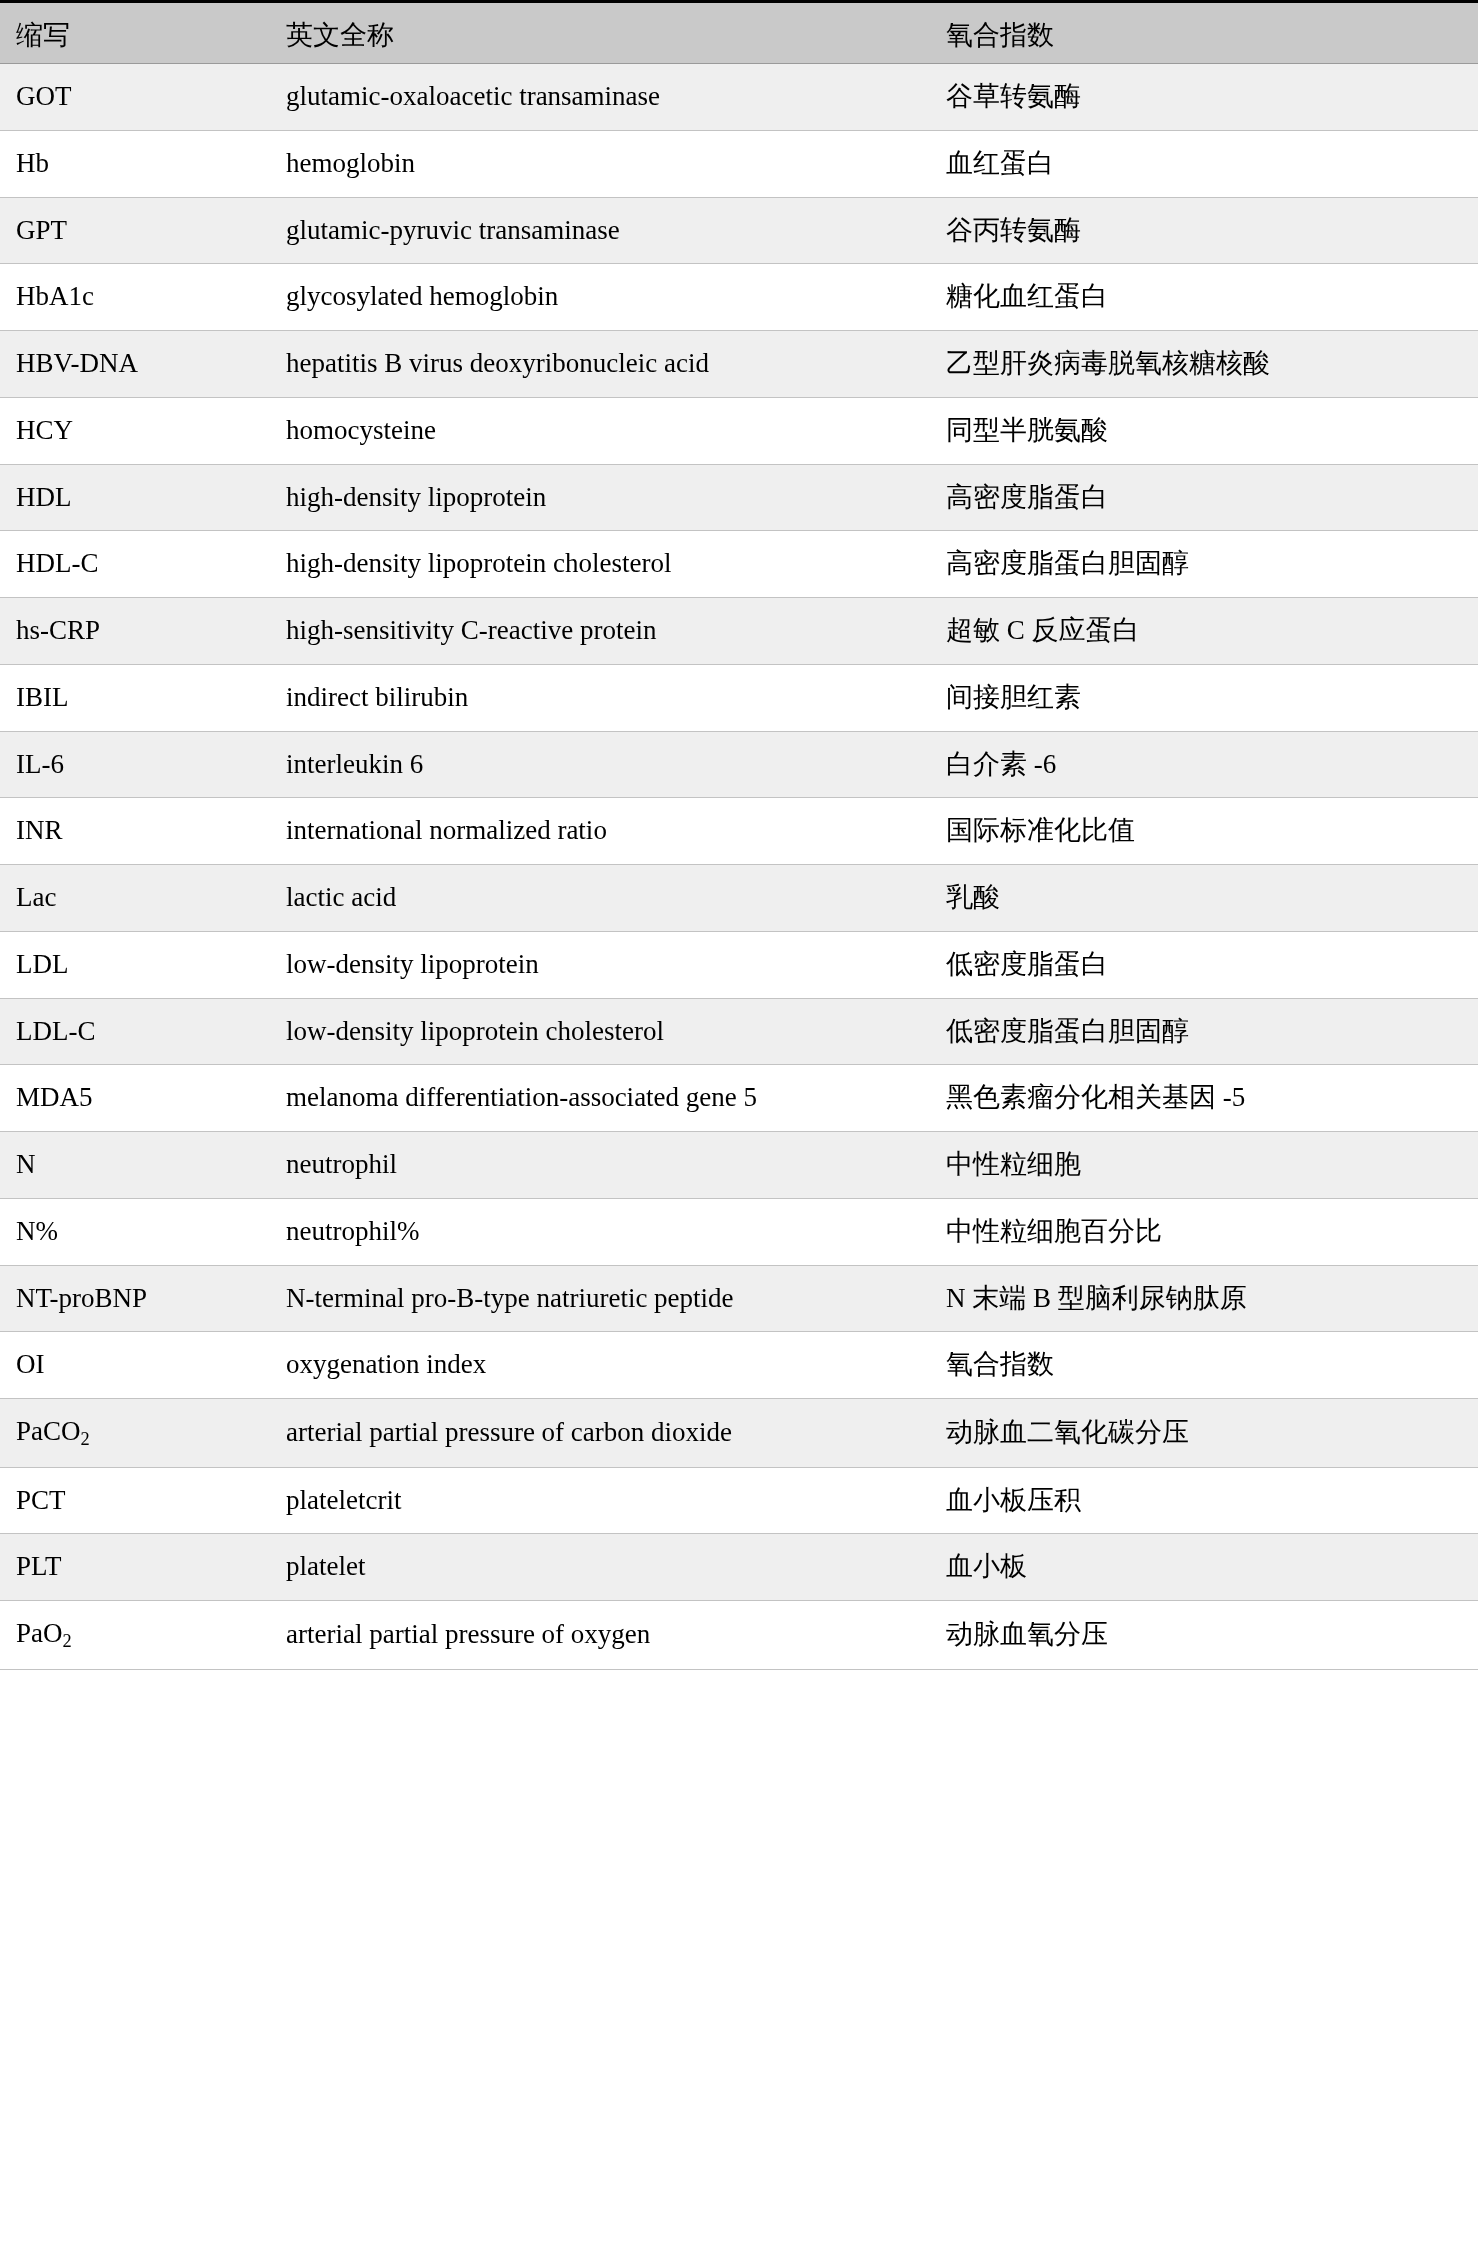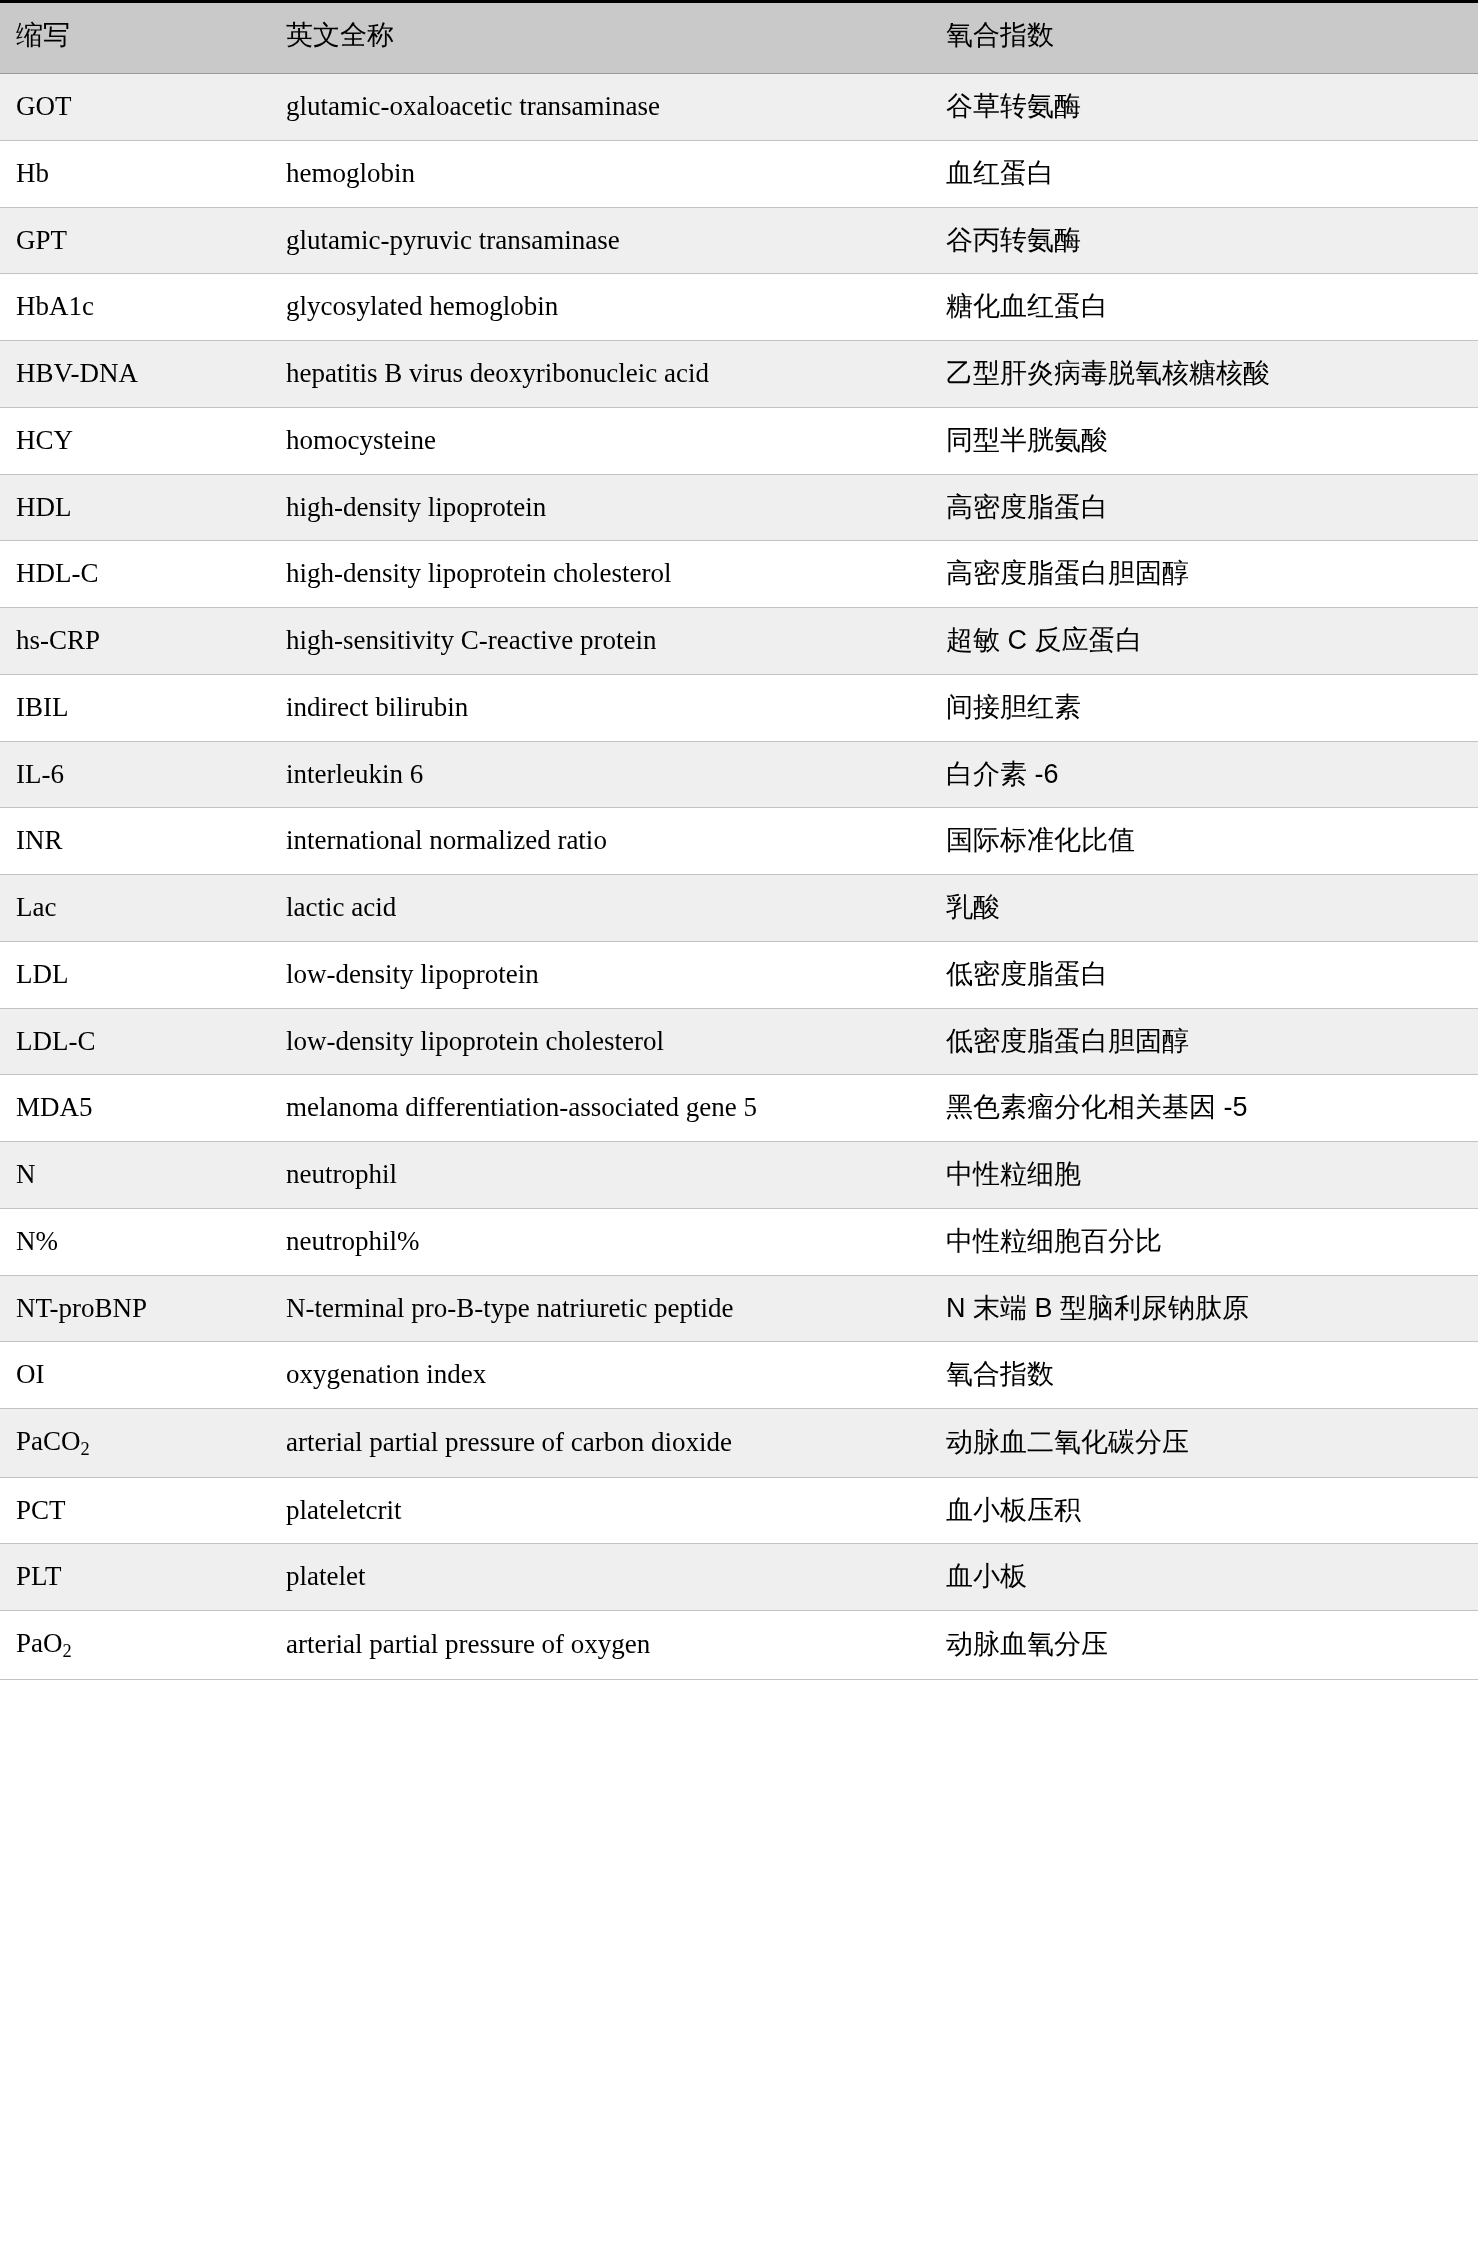--- a/index.html
+++ b/index.html
@@ -19,21 +19,21 @@
   }
   #abbrev-table col.c-abbr  { width: 270px; }
   #abbrev-table col.c-en    { width: 660px; }
   #abbrev-table col.c-zh    { width: 548px; }
 
   #abbrev-table thead th {
     background: #c9c9c9;
     font-weight: normal;
     text-align: left;
     font-size: 27px;
-    padding: 14px 0 20px 16px;
+    padding: 14px 0 10px 16px;
     border-top: 3px solid #000000;
     border-bottom: 1px solid #9a9a9a;
     vertical-align: middle;
     height: 36px;
     line-height: 1.2;
   }
   #abbrev-table tbody td {
     font-size: 27px;
     padding: 16px 10px 16px 16px;
     vertical-align: middle;
@@ -45,21 +45,21 @@
   #abbrev-table tbody tr:nth-child(odd) td {
     background: #efefef;
   }
   #abbrev-table tbody tr:nth-child(even) td {
     background: #ffffff;
   }
   #abbrev-table tbody tr:last-child td {
     border-bottom: none;
   }
   .cell-zh {
-    font-family: Liberation Sans, sans-serif;
+    font-family: Liberation Serif, serif;
     margin-top: 32px;
   }
   sub {
     font-size: 0.68em;
     vertical-align: -0.25em;
   }
   .bottom-rule {
     width: 1478px;
     height: 1px;
     background: #c3c3c3;

